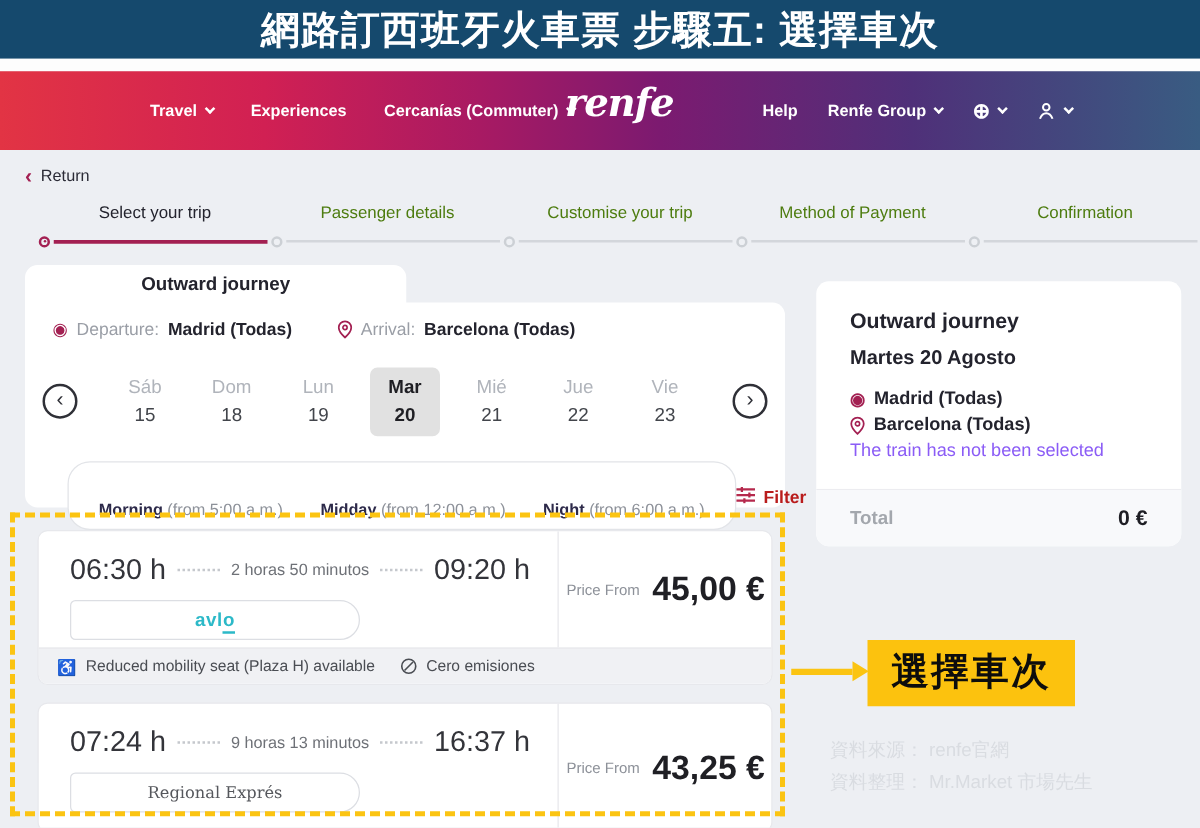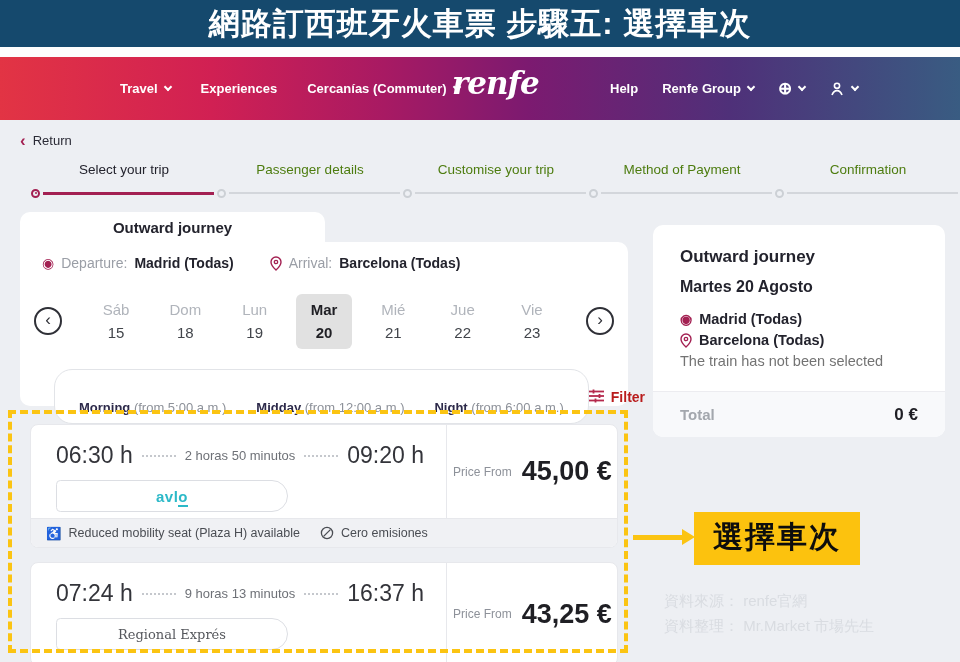--- a/index.html
+++ b/index.html
@@ -106,21 +106,21 @@
                        border-left:13px solid #fbc412; border-top:8px solid transparent; border-bottom:8px solid transparent; }
   .anno-label { position:absolute; left:694px; top:512px; background:#fcc20e; color:#0d0d0d;
                 font-size:30px; font-weight:bold; padding:5px 19px 7px; z-index:7; letter-spacing:2px; }
 
   
   .sidebar { position:absolute; left:653px; top:225px; width:292px; height:212px; background:#fff; border-radius:10px; }
   .sb-body { padding:22px 27px 0; }
   .sb-title { font-size:17px; font-weight:bold; color:#23232d; margin-bottom:11px; }
   .sb-date { font-size:16px; font-weight:bold; color:#23232d; margin-bottom:15px; }
   .sb-row { display:flex; align-items:center; gap:7px; font-size:14.5px; font-weight:bold; color:#23232d; margin-bottom:5px; }
-  .sb-note { font-size:14.5px; color:#737373; margin-top:3px; }
+  .sb-note { font-size:14.5px; color:#8b5cf6; margin-top:3px; }
   .sb-footer { position:absolute; left:0; right:0; bottom:0; height:46px; background:#f8f9fb;
                border-top:1px solid #ececf0; border-radius:0 0 10px 10px; display:flex;
                align-items:center; justify-content:space-between; padding:0 27px; }
   .sb-total-label { font-size:15px; font-weight:bold; color:#a3a7ad; }
   .sb-total-value { font-size:17px; font-weight:bold; color:#1e1e24; }
 
   
   .watermark { position:absolute; left:664px; top:588px; font-size:15px; color:#d9dce1; line-height:25px; }
 </style>
 </head>

